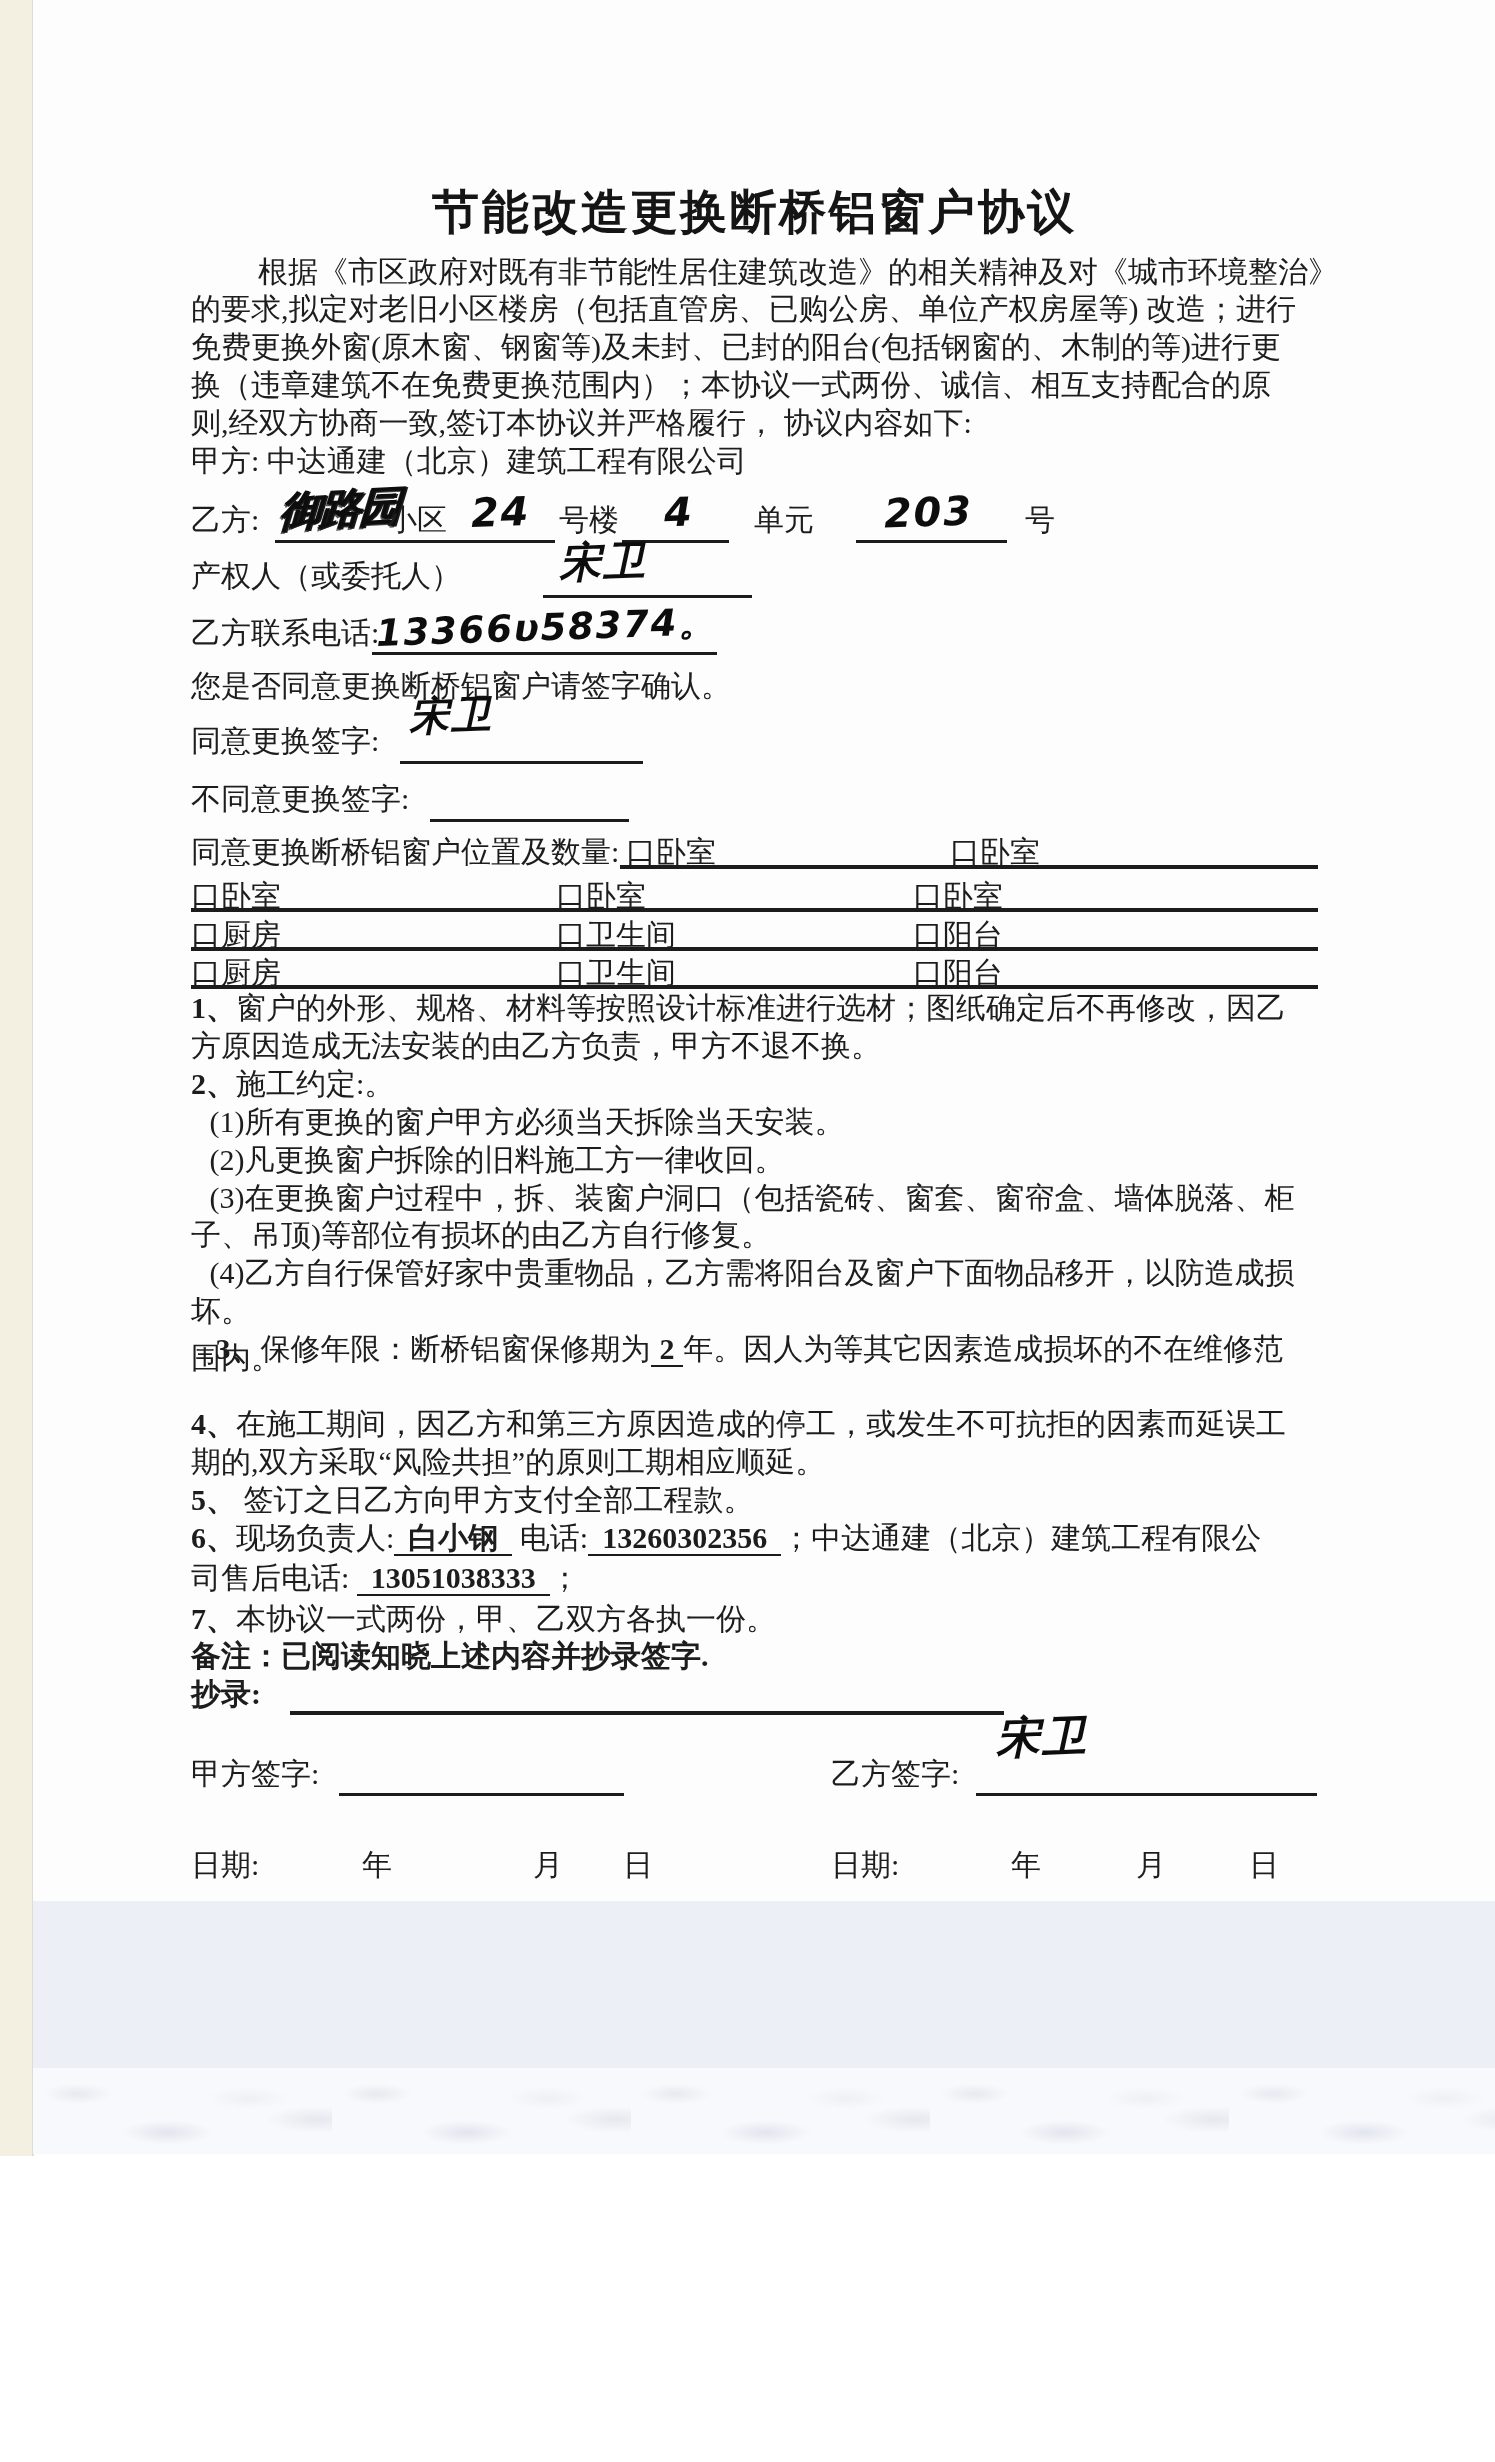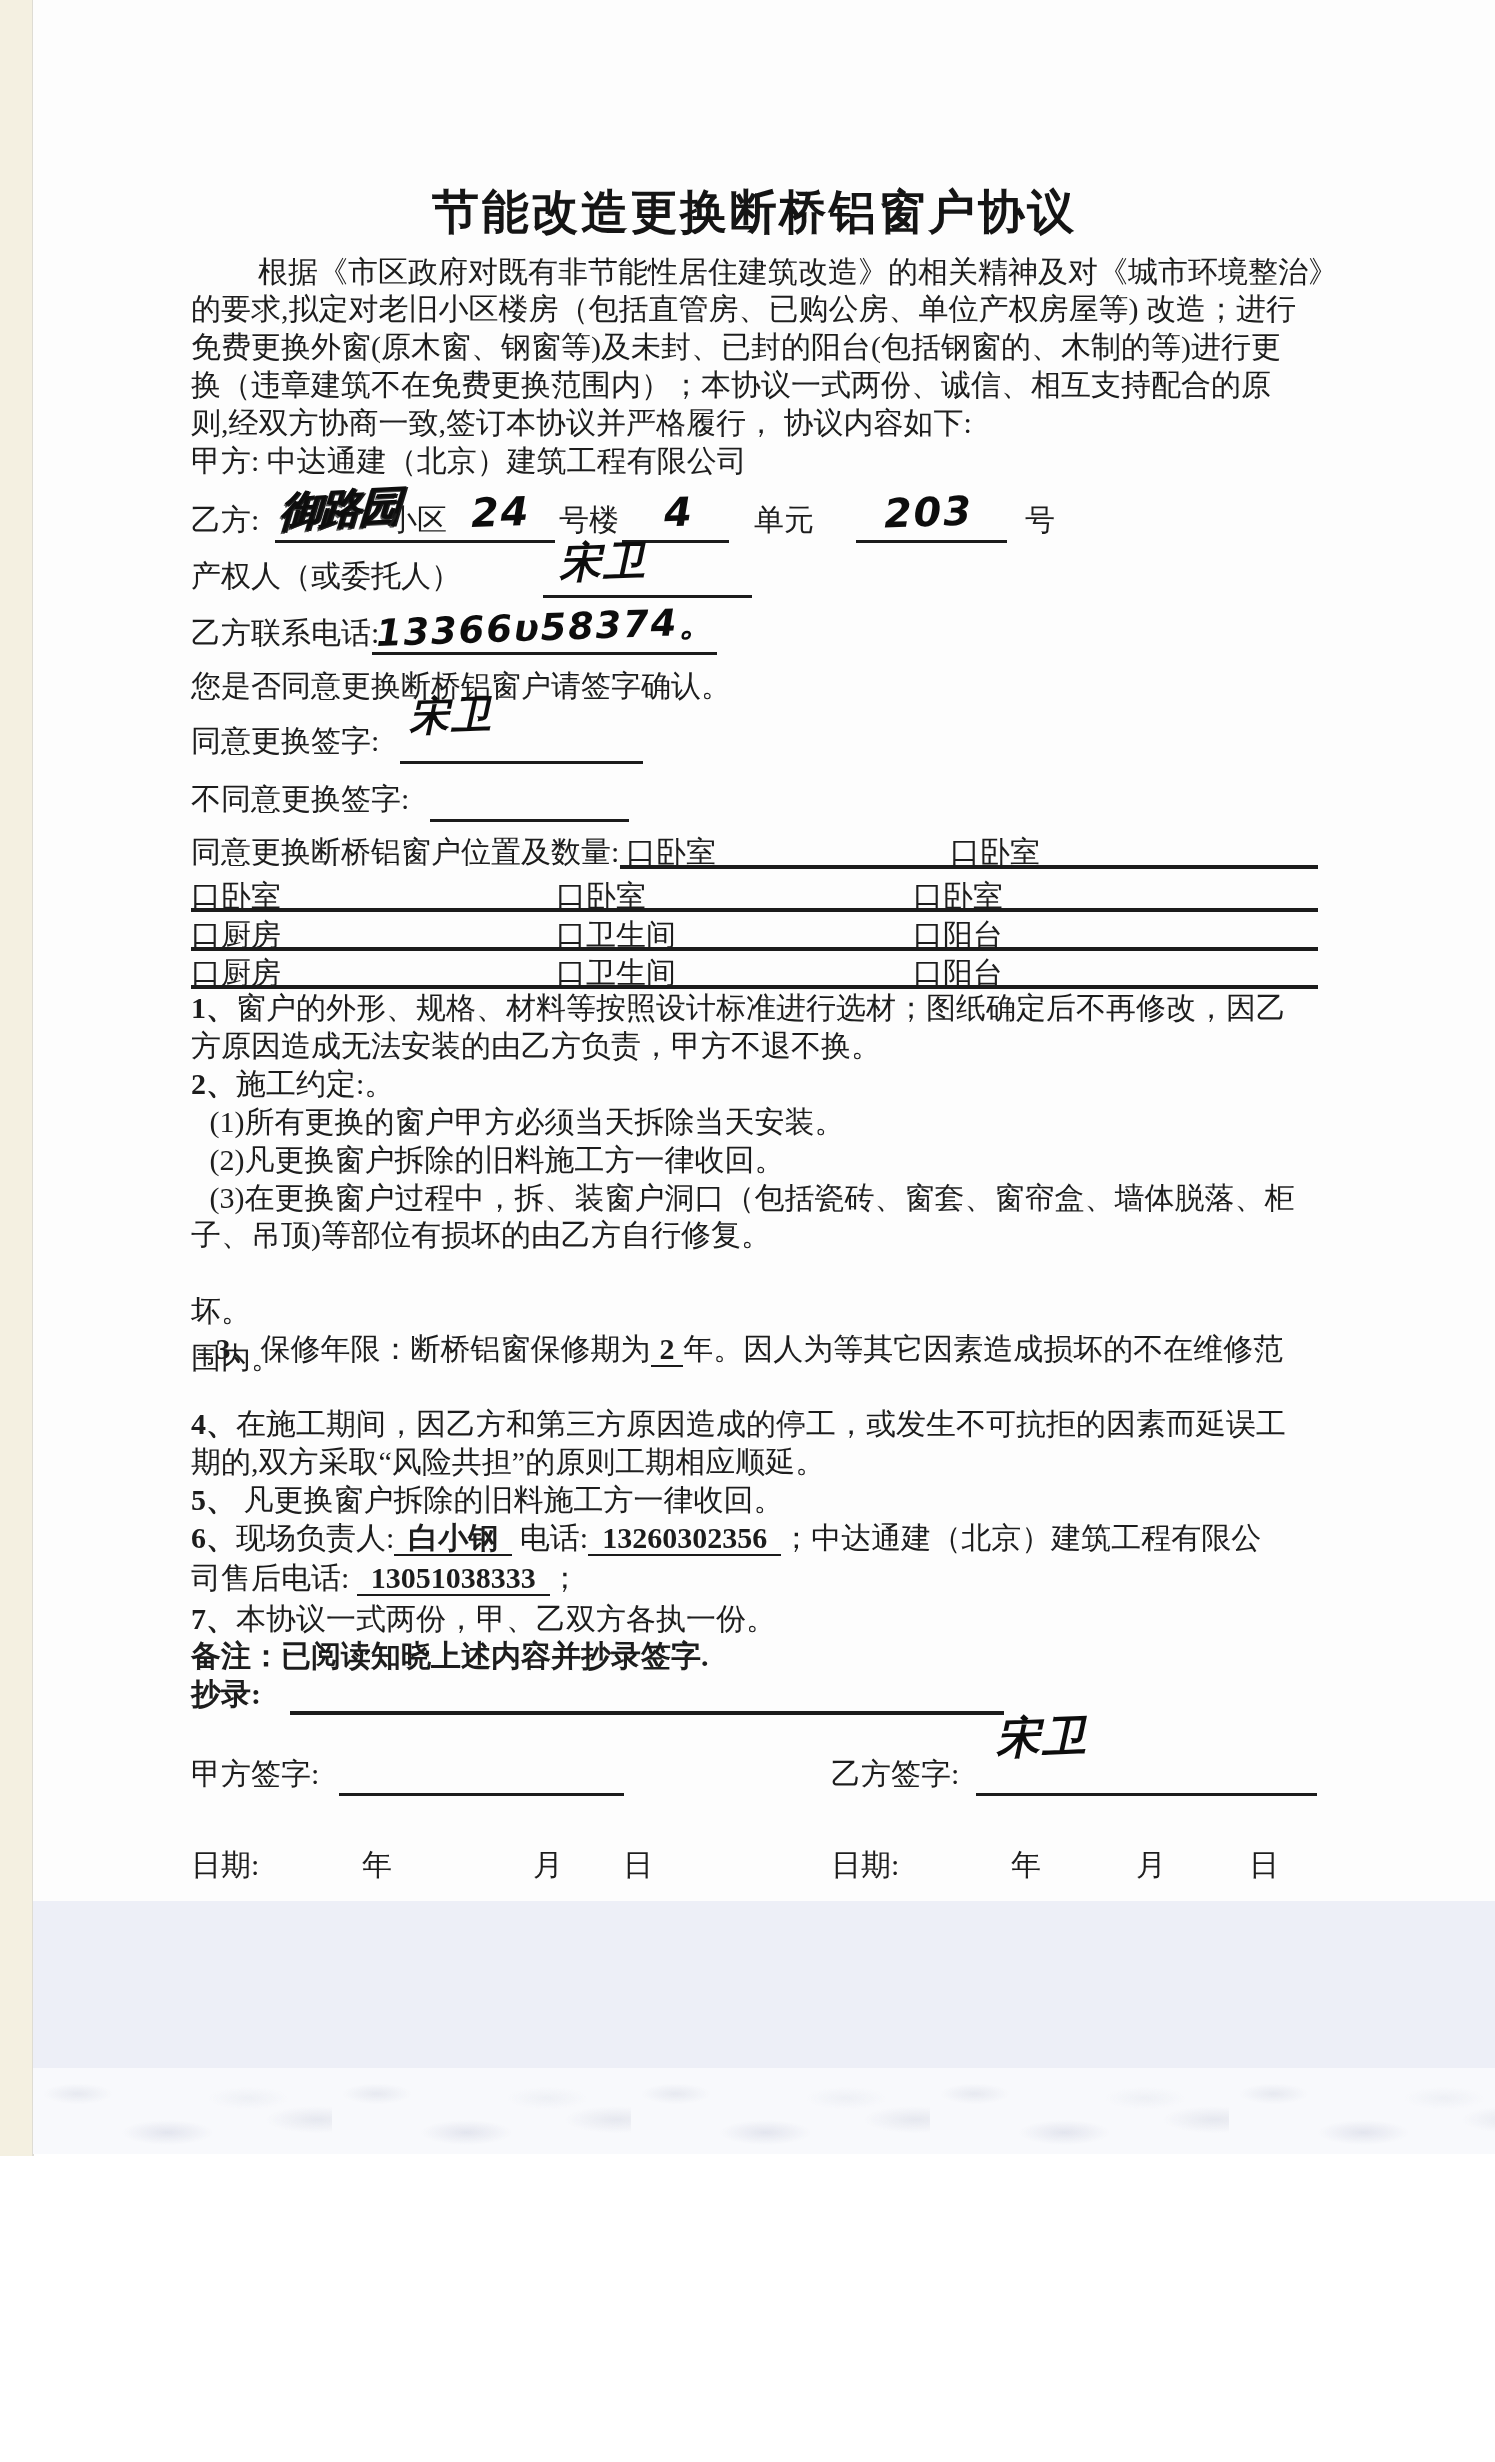--- a/index.html
+++ b/index.html
@@ -138,29 +138,30 @@
   </div>
 
   <div class="ln" style="top:988px"><span class="num">1、</span><span>窗户的外形、规格、材料等按照设计标准进行选材；图纸确定后不再修改，因乙</span></div>
   <div class="ln" style="top:1026px">方原因造成无法安装的由乙方负责，甲方不退不换。</div>
 
   <div class="ln" style="top:1064px"><span class="num">2、</span><span>施工约定:。</span></div>
   <div class="ln" style="top:1102px;padding-left:18.5px">(1)所有更换的窗户甲方必须当天拆除当天安装。</div>
   <div class="ln" style="top:1140px;padding-left:18.5px">(2)凡更换窗户拆除的旧料施工方一律收回。</div>
   <div class="ln" style="top:1178px;padding-left:18.5px">(3)在更换窗户过程中，拆、装窗户洞口（包括瓷砖、窗套、窗帘盒、墙体脱落、柜</div>
   <div class="ln" style="top:1215px">子、吊顶)等部位有损坏的由乙方自行修复。</div>
+  <div class="ln" style="top:1253px;padding-left:18.5px">(4)乙方自行保管好家中贵重物品，乙方需将阳台及窗户下面物品移开，以防造成损</div>
   <div class="ln" style="top:1291px">坏。</div>
 
   <div class="ln" style="top:1329px;padding-left:24.6px"><span class="num">3、</span><span>保修年限：断桥铝窗保修期为</span><span class="ul-text" style="padding:0 8.8px">2</span><span>年。因人为等其它因素造成损坏的不在维修范</span></div>
   <div class="ln" style="top:1338px">围内。</div>
 
   <div class="ln" style="top:1404px"><span class="num">4、</span><span>在施工期间，因乙方和第三方原因造成的停工，或发生不可抗拒的因素而延误工</span></div>
   <div class="ln" style="top:1442px">期的,双方采取“风险共担”的原则工期相应顺延。</div>
 
-  <div class="ln" style="top:1480px"><span class="num">5、</span><span> 凡更换窗户拆除的旧料施工方一律收回。</span></div>
+  <div class="ln" style="top:1480px"><span class="num">5、</span><span> 签订之日乙方向甲方支付全部工程款。</span></div>
 
   <div class="ln" style="top:1518px"><span class="num">6、</span><span>现场负责人:</span><span class="ul-text">白小钢</span> <span>电话:</span><span class="ul-text">13260302356</span><span>；中达通建（北京）建筑工程有限公</span></div>
   <div class="ln" style="top:1558px"><span>司售后电话:</span> <span class="ul-text">13051038333</span><span>；</span></div>
 
   <div class="ln" style="top:1599px"><span class="num">7、</span><span>本协议一式两份，甲、乙双方各执一份。</span></div>
 
   <div class="ln bold" style="top:1636px">备注：已阅读知晓上述内容并抄录签字.</div>
 
   <div class="ln" style="top:1674px;height:49px">
     <span class="abs bold" style="left:0">抄录:</span>

